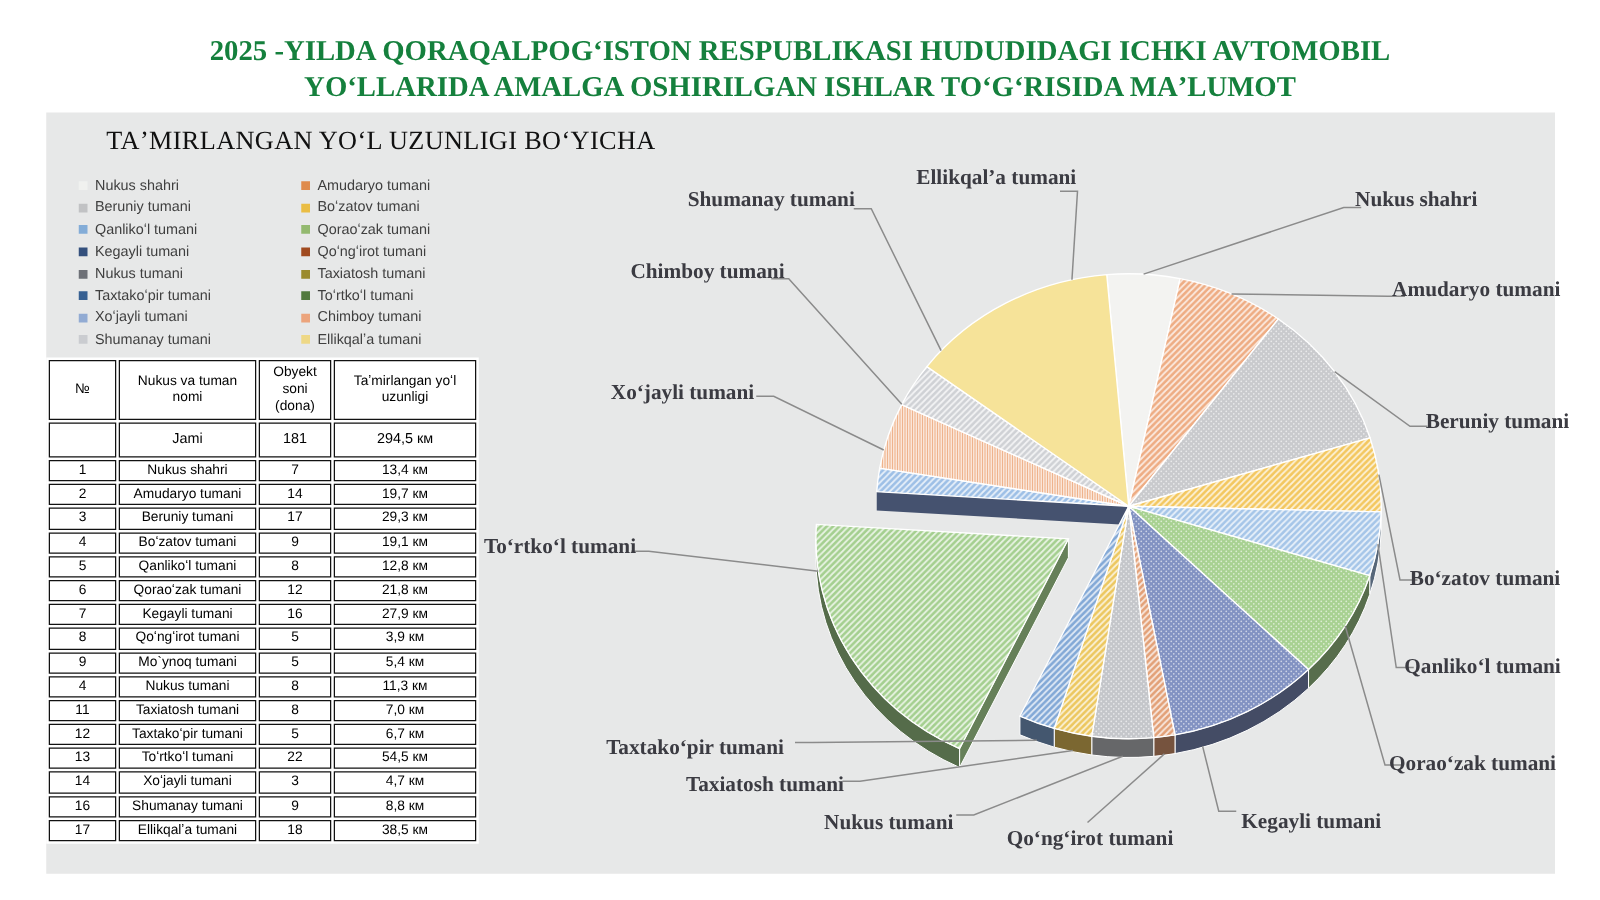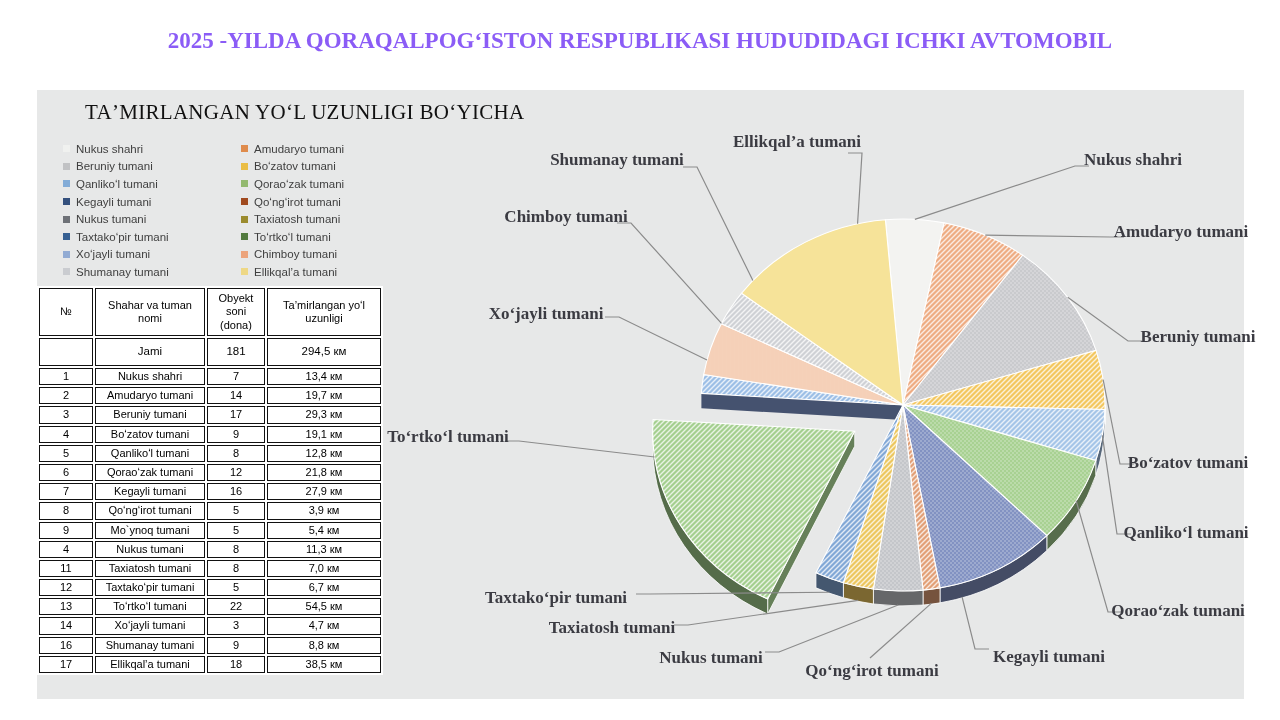--- a/index.html
+++ b/index.html
@@ -1,18 +1,18 @@
 <!DOCTYPE html>
 <html><head>
 <meta charset="utf-8">
 <style>
   html,body{margin:0;padding:0;background:#ffffff;font-family:"Liberation Sans",sans-serif;}
   #stage{position:relative;width:1280px;height:720px;background:#ffffff;overflow:hidden;}
   .page-title{position:absolute;left:60px;top:26px;width:1160px;text-align:center;
-    font-family:"Liberation Serif",serif;font-weight:700;font-size:23px;line-height:1.28;color:#8b5cf6;}
+    font-family:"Liberation Serif",serif;font-weight:700;font-size:23px;line-height:1.28;color:#15803d;}
   .panel{position:absolute;left:37px;top:90px;width:1207px;height:609px;background:#e7e8e8;}
   .subtitle{position:absolute;left:48px;top:10px;font-family:"Liberation Serif",serif;
     font-weight:400;font-size:21px;color:#111;letter-spacing:.3px;}
   .legend-col{position:absolute;top:50px;}
   .legend-col.c1{left:26px;} .legend-col.c2{left:204px;}
   .legend-item{display:flex;align-items:center;height:17.6px;}
   .legend-swatch{width:7px;height:7px;margin-right:6px;flex:0 0 auto;}
   .legend-label{font-size:11.5px;color:#3f3f3f;white-space:nowrap;}
   .data-table{position:absolute;left:0px;top:196px;border-collapse:separate;border-spacing:2px 2px;
     background:#ffffff;table-layout:fixed;}
@@ -24,20 +24,21 @@
   .pie-svg{position:absolute;left:0;top:0;}
   .pie-label{position:absolute;transform:translate(-50%,-50%);white-space:nowrap;
     font-family:"Liberation Serif",serif;font-weight:700;font-size:17px;color:#3b3b42;}
 </style>
 </head>
 <body>
 
 <div id="stage">
   <div class="page-title">
     <div>2025 -YILDA QORAQALPOGʻISTON RESPUBLIKASI HUDUDIDAGI ICHKI AVTOMOBIL</div>
+    <div>YOʻLLARIDA  AMALGA OSHIRILGAN ISHLAR TOʻGʻRISIDA MAʼLUMOT</div>
   </div>
 
   <div class="panel">
     <div class="subtitle">TAʼMIRLANGAN YOʻL UZUNLIGI BOʻYICHA</div>
     <div class="legend-col c1" id="legend-col-1">
         <div class="legend-item">
           <span class="legend-swatch" style="background: rgb(240, 241, 239);"></span>
           <span class="legend-label">Nukus shahri</span>
         </div>
         <div class="legend-item">
@@ -106,21 +107,21 @@
     <table class="data-table" id="data-table">
       <colgroup>
           <col style="width:54px">
           <col style="width:110px">
           <col style="width:58px">
           <col style="width:114px">
         </colgroup>
       <tbody id="table-body">
           <tr class="hdr">
             <td>№</td>
-            <td>Shahar va tuman nomi</td>
+            <td>Nukus va tuman nomi</td>
             <td>Obyekt soni (dona)</td>
             <td>Taʼmirlangan yoʻl uzunligi</td>
           </tr>
           <tr class="total">
             <td></td>
             <td>Jami</td>
             <td>181</td>
             <td>294,5 км</td>
           </tr>
           <tr class="datarow">

